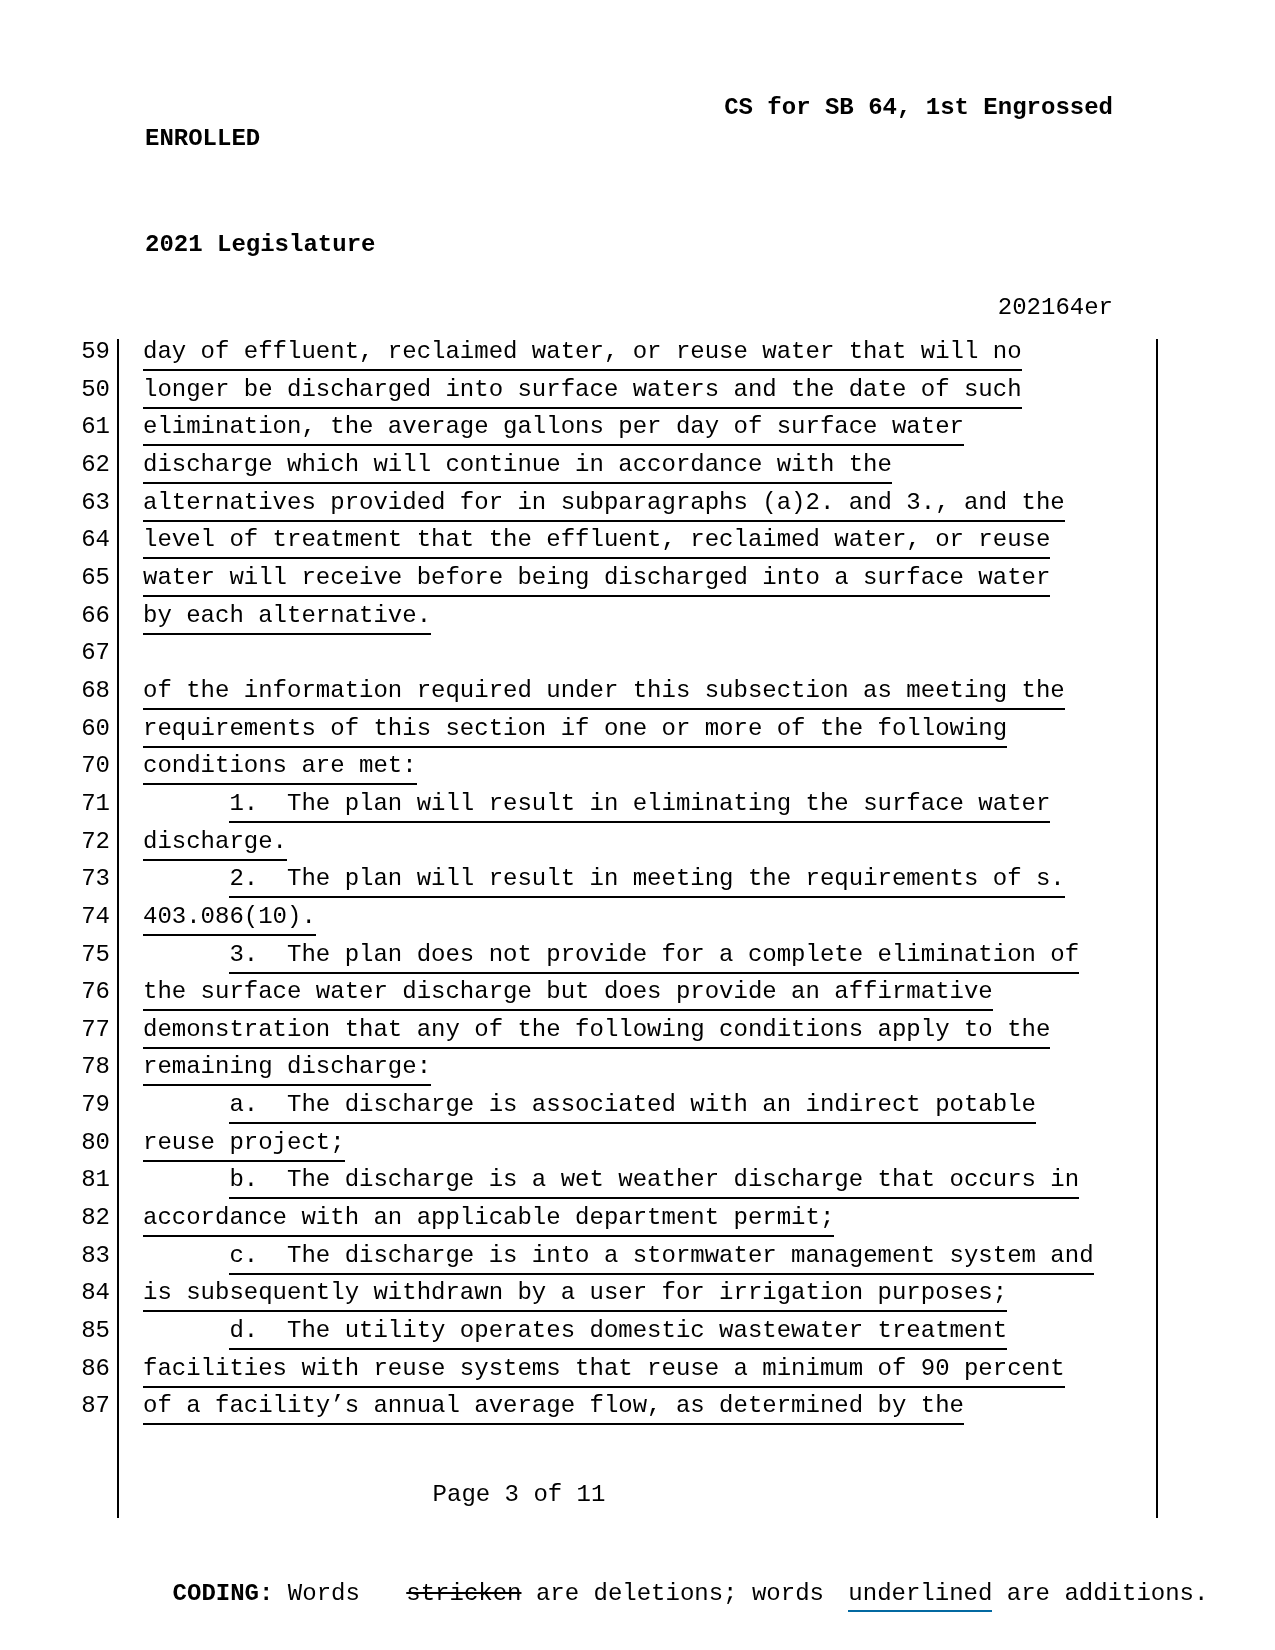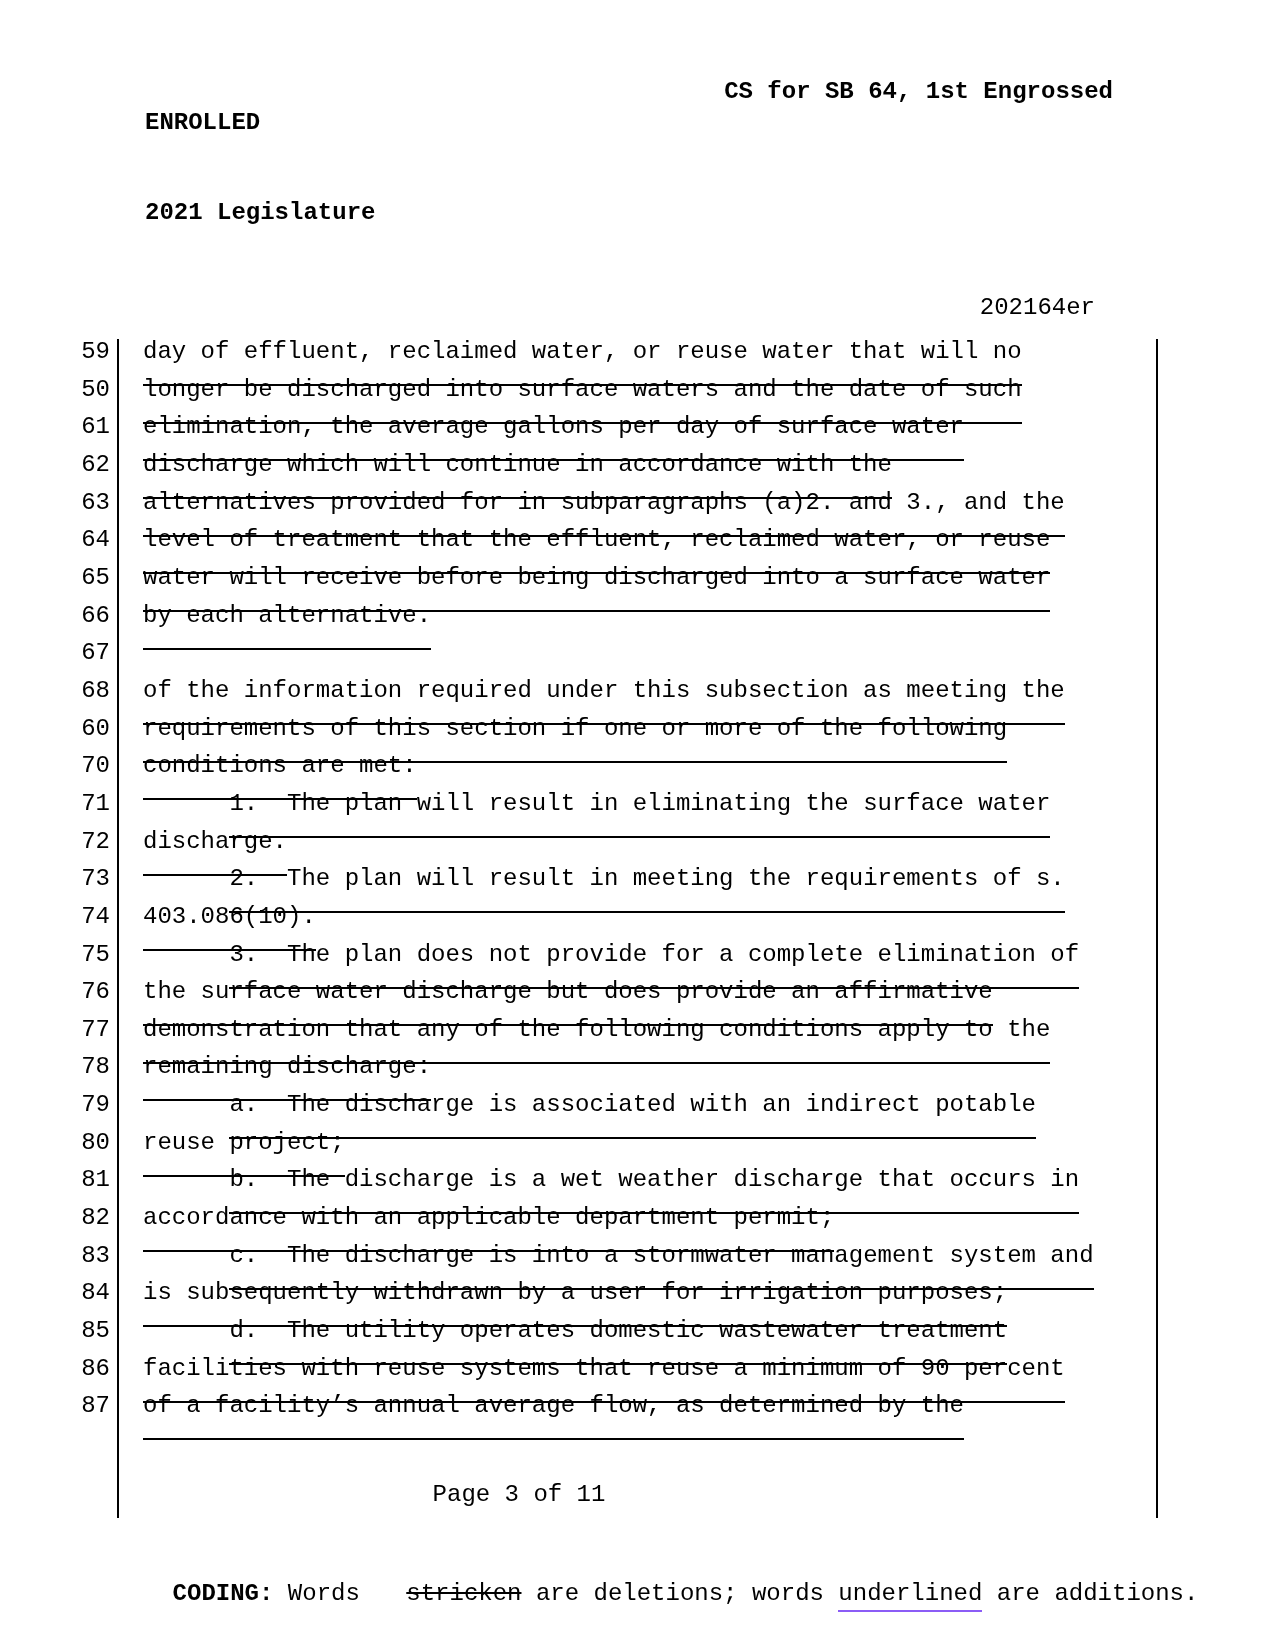--- a/index.html
+++ b/index.html
@@ -5,41 +5,41 @@
   html,body{margin:0;padding:0;background:#ffffff;}
   .page{
     position:relative;
     width:1275px;height:1650px;
     background:#ffffff;
     color:#000000;
     font-family:"Liberation Mono","DejaVu Sans Mono",monospace;
     font-size:24px;
     overflow:hidden;
   }
-  .b{font-weight:bold;}
+  .b{font-weight:bold;margin-top:16px;}
   .hdr-left{position:absolute;left:145px;top:48px;line-height:30px;white-space:pre;}
   .hdr-right{position:absolute;top:78px;right:162px;white-space:pre;}
-  .doc-code{position:absolute;top:294px;right:180px;}
+  .doc-code{position:absolute;top:294px;right:162px;}
   .rule{position:absolute;top:339px;width:2px;height:1179px;background:#000;}
   .rule-left{left:117px;}
   .rule-right{left:1156px;}
   .body-lines{position:absolute;top:333px;left:0;width:1156px;}
   .line-row{display:flex;height:37.66px;line-height:37.66px;white-space:pre;}
   .line-num{width:110px;text-align:right;flex:0 0 110px;}
   .line-text{padding-left:33px;}
   .u{
     display:inline-block;
     line-height:32px;
     border-bottom:2px solid #000;
-    padding-bottom:16px;
+    padding-bottom:1px;
   }
   .page-num{position:absolute;top:1481px;left:0;width:1038px;text-align:center;}
   .coding{position:absolute;top:1552px;left:115px;white-space:pre;}
   .strike{text-decoration:line-through;margin-left:32px;}
-  .uw{display:inline-block;line-height:30px;border-bottom:2px solid #8b5cf6;padding-bottom:1px;}
+  .uw{display:inline-block;line-height:30px;border-bottom:2px solid #0369a1;padding-bottom:1px;margin-left:10px;}
 </style>
 </head>
 <body>
 
 <div class="page">
 
   <div class="hdr-left">
     <div class="b">ENROLLED</div>
     <div class="b">2021 Legislature</div>
   </div>

